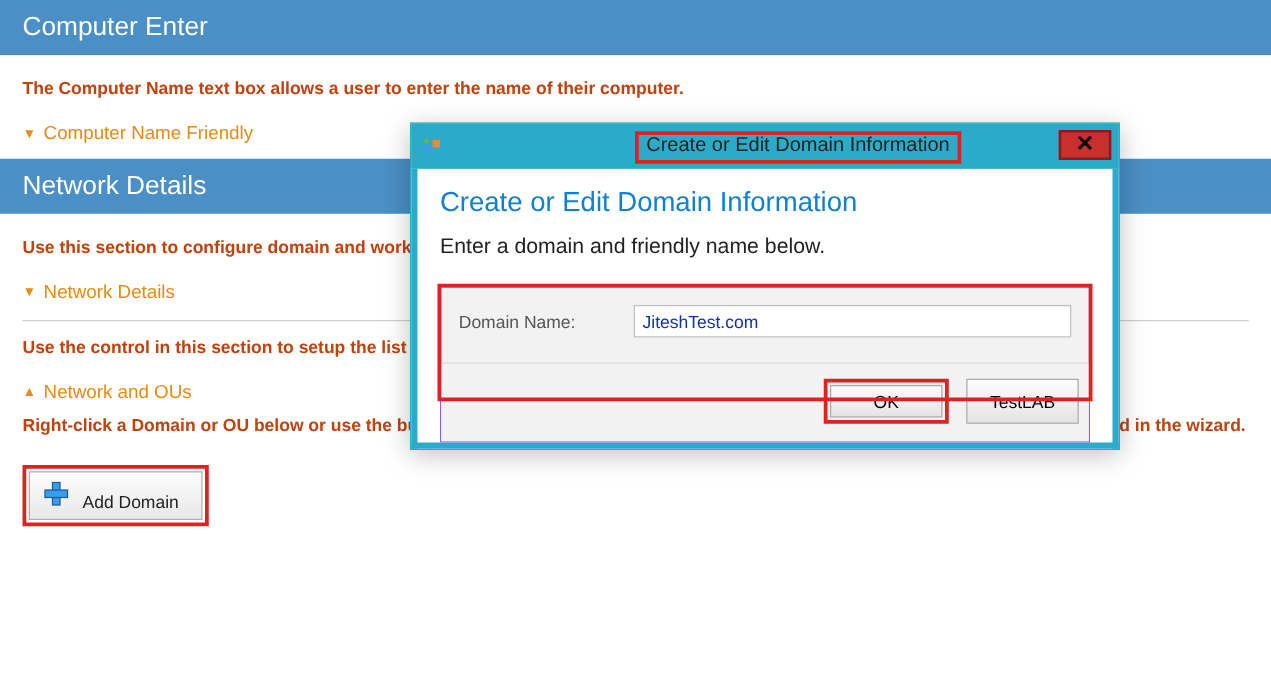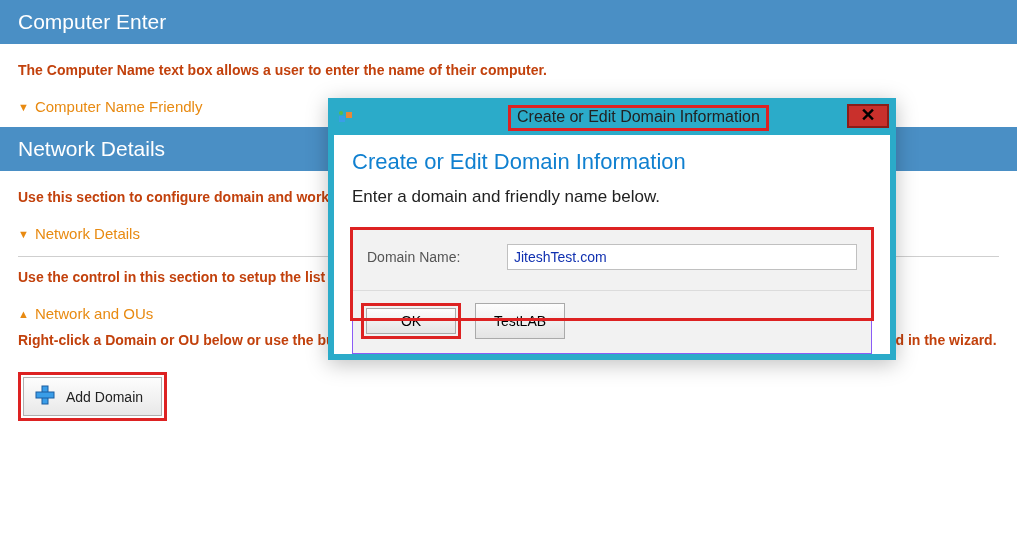--- a/index.html
+++ b/index.html
@@ -40,21 +40,21 @@
     .chevron {
       font-size: 11px;
       color: #e88a11;
     }
     .divider {
       border-top: 1px solid #cfcfcf;
       margin: 12px 0;
     }
     .add-domain-btn {
       display: inline-flex;
-      align-items: center;
+      align-items: flex-end;
       gap: 10px;
       background: linear-gradient(#fdfdfd, #e8e8e8);
       border: 1px solid #b0b0b0;
       padding: 6px 18px 6px 10px;
       font-size: 14px;
       color: #222;
       cursor: pointer;
     }
     .red-box {
       border: 3px solid #d22;
@@ -151,20 +151,21 @@
       flex: 1;
       background: #fff;
       border: 1px solid #c0c0c0;
       padding: 4px 6px;
       color: #1030b0;
       font-size: 14px;
       font-family: Liberation Sans, sans-serif;
     }
     .dialog-buttons {
       display: flex;
+      justify-content: flex-end;
       gap: 14px;
       padding: 12px 8px 14px;
       background: #f2f2f2;
       margin: 0 -14px -14px;
       border-top: 1px solid #dcdcdc;
     }
     .dlg-btn {
       min-width: 90px;
       padding: 4px 14px;
       background: linear-gradient(#fdfdfd, #e4e4e4);

